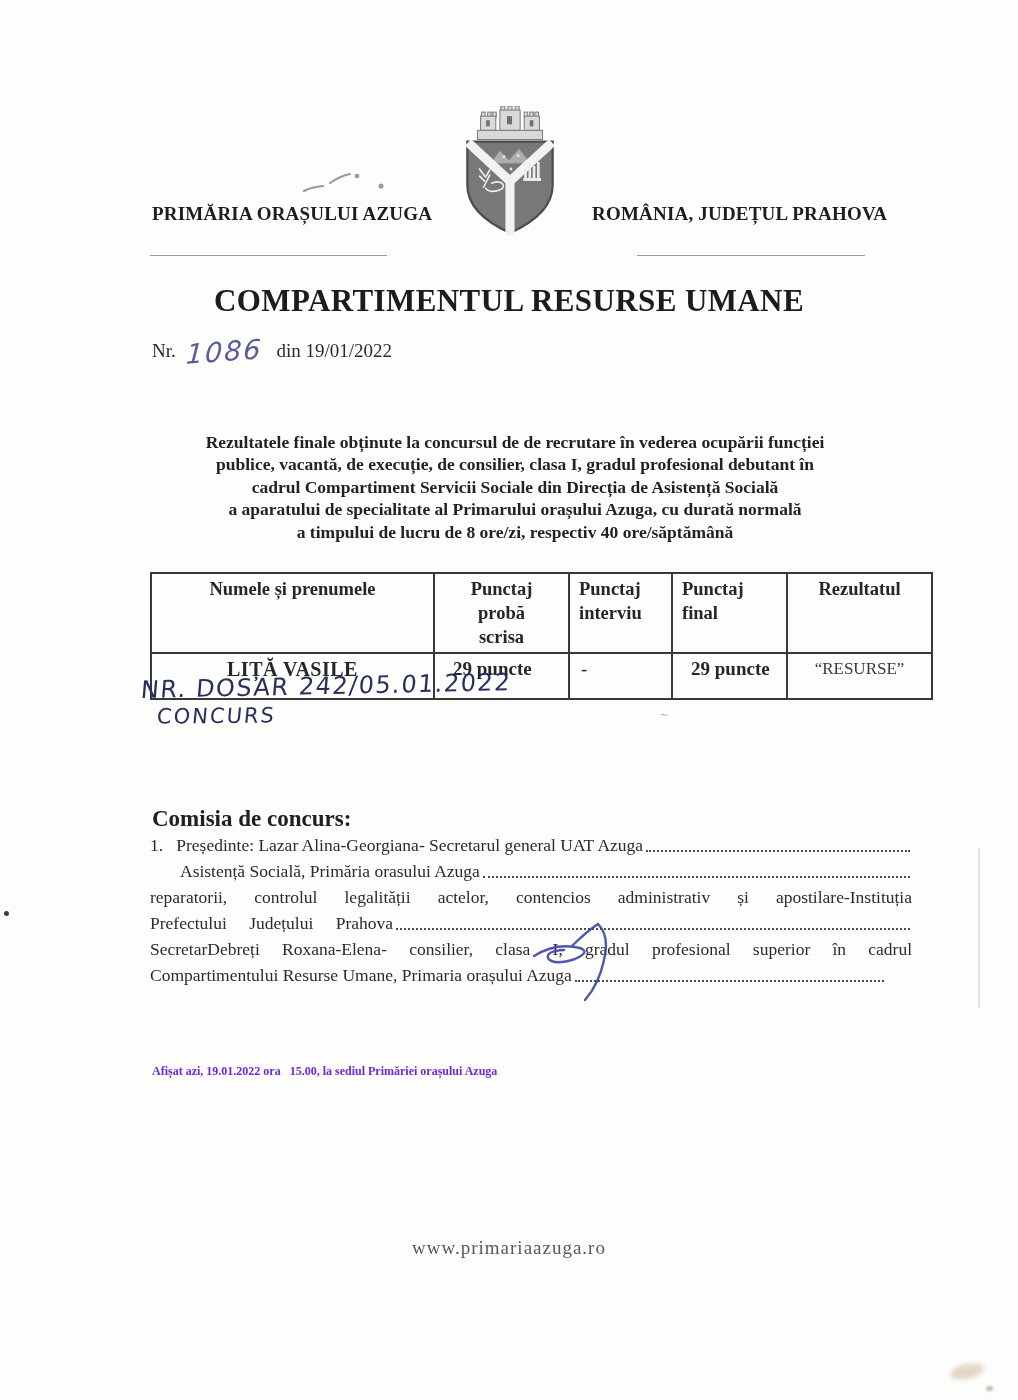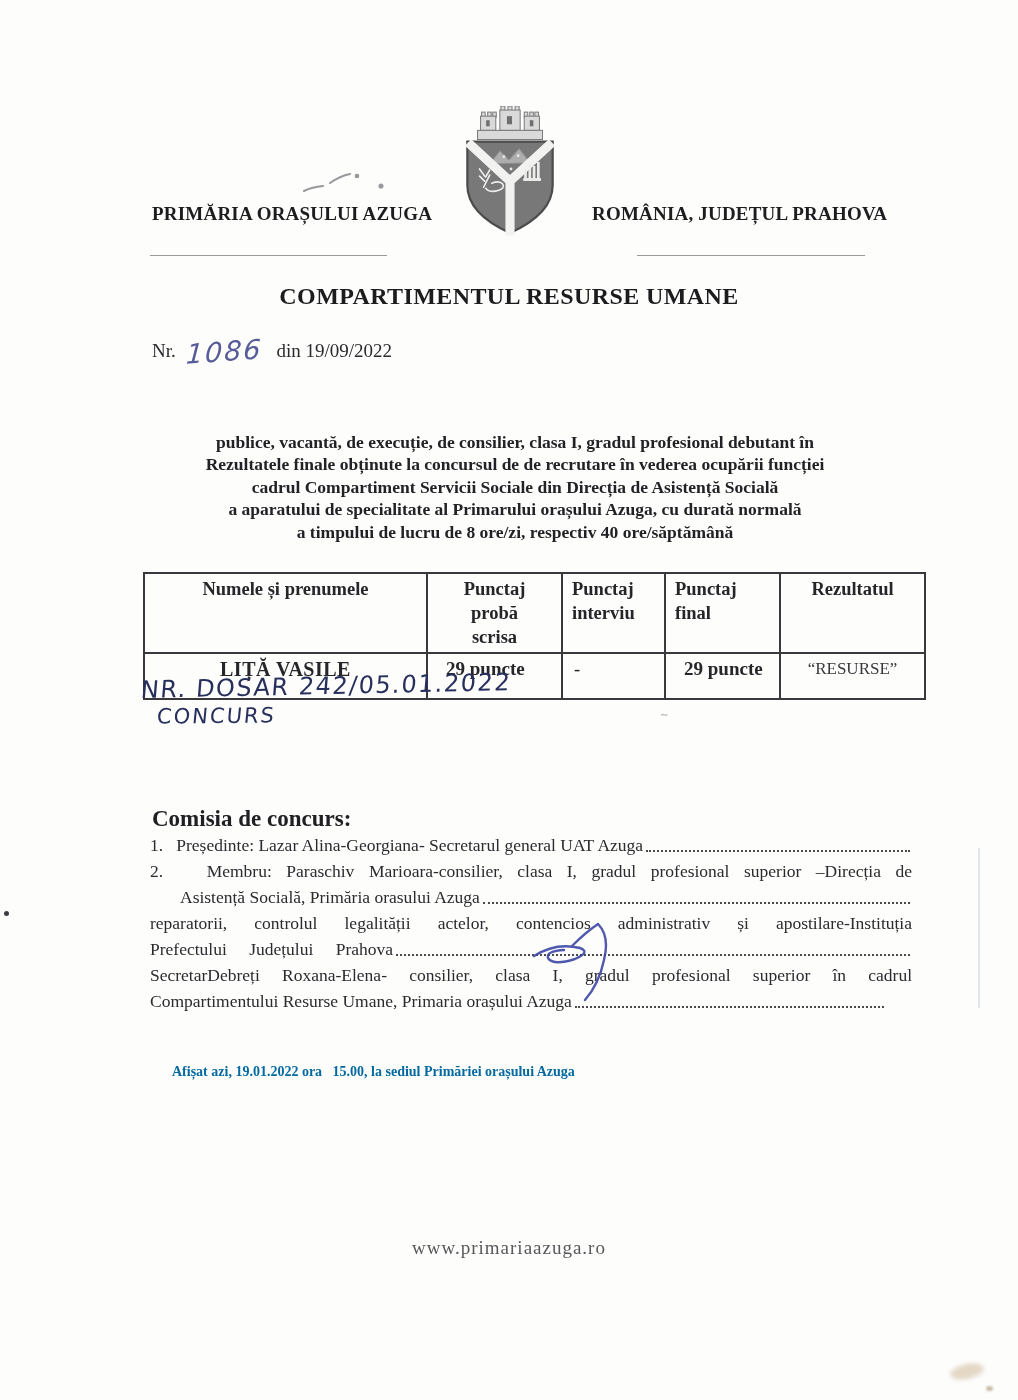--- a/index.html
+++ b/index.html
@@ -7,33 +7,33 @@
     position:relative;width:1018px;height:1400px;background:#fdfdfc;
     font-family:"Liberation Serif", serif;color:#26262a;overflow:hidden;
     box-shadow:0 0 6px rgba(0,0,0,.25);
   }
   .abs{position:absolute;}
   
   .org{font-weight:bold;font-size:19px;letter-spacing:.2px;color:#1d1d20;white-space:nowrap;}
   .hr-line{height:0;border-top:1.5px solid #9b9b9b;}
   
   .doc-title{left:0;top:283px;width:1018px;text-align:center;box-sizing:border-box;
-    font-size:24px;font-weight:bold;letter-spacing:.4px;color:#1c1c1f;}
+    font-size:31px;font-weight:bold;letter-spacing:.4px;color:#1c1c1f;}
   
   .reg{left:152px;top:336px;font-size:19px;color:#2a2a2e;}
   .reg .hand-number{
     display:inline-block;font-family:"DejaVu Sans", sans-serif;font-style:italic;
     font-size:27px;color:#575c99;transform:rotate(-4deg) skewX(-8deg);
     margin:0 14px 0 10px;vertical-align:-4px;letter-spacing:2px;
   }
   
   .intro{left:120px;top:431px;width:790px;text-align:center;
     font-weight:bold;font-size:17.5px;line-height:22.4px;color:#222226;}
   
-  .rtable{left:143px;top:572px;width:783px;border:2px solid #39393d;box-sizing:border-box;}
+  .rtable{left:150px;top:572px;width:783px;border:2px solid #39393d;box-sizing:border-box;}
   .trow{display:grid;grid-template-columns:283px 135px 103px 115px 143px;}
   .trow.head{height:78px;border-bottom:2px solid #39393d;}
   .trow.body{height:44px;}
   .tcell{border-right:2px solid #39393d;box-sizing:border-box;padding-top:3px;
     font-size:18.5px;line-height:24px;}
   .tcell:last-child{border-right:none;}
   .head .tcell{font-weight:bold;}
   .head .c0,.head .c4{text-align:center;}
   .head .c1{text-align:center;}
   .head .c2,.head .c3{padding-left:9px;}
@@ -49,21 +49,21 @@
   .com-head{left:152px;top:806px;font-weight:bold;font-size:23px;color:#202024;}
   .com-list{left:150px;top:832px;width:762px;font-size:17.5px;color:#2b2b2f;}
   .c-line{height:26px;display:flex;align-items:flex-end;overflow:visible;}
   .c-line .c-text{line-height:26px;white-space:pre-wrap;}
   .c-line .leader{flex:1 1 auto;border-bottom:2px dotted #4a4a4e;margin:0 2px 6px 3px;min-width:20px;}
   .c-line.indent{padding-left:30px;}
   .c-line.justify{display:block;text-align:justify;text-align-last:justify;}
   .c-line.wide .c-text{word-spacing:18px;margin-top:26px;}
   .c-line.short{width:736px;}
   
-  .posted{left:152px;top:1064px;font-weight:bold;font-size:14px;color:#0369a1;white-space:pre-wrap;margin-left:20px;}
+  .posted{left:152px;top:1064px;font-weight:bold;font-size:12px;color:#6d28d9;white-space:pre-wrap;}
   
   .footer{left:0;top:1237px;width:1018px;text-align:center;font-size:19px;
     letter-spacing:1px;color:#58585c;}
   
   .dot-mark{left:4px;top:911px;width:5px;height:5px;border-radius:50%;background:#3c3c40;}
   .scratch{left:978px;top:848px;width:2px;height:160px;background:rgba(100,120,200,.18);border-radius:2px;}
   .smudge{left:950px;top:1364px;width:34px;height:15px;border-radius:50%;
     background:rgba(186,156,108,.38);filter:blur(2px);transform:rotate(-12deg);}
   .smudge2{left:986px;top:1386px;width:7px;height:5px;border-radius:50%;background:rgba(130,105,60,.45);filter:blur(1px);}
   .speck{left:660px;top:709px;width:10px;height:8px;color:#9a9a9a;font-size:10px;}
@@ -123,26 +123,26 @@
 
   <div class="abs org" style="left:152px;top:203px">PRIMĂRIA ORAȘULUI AZUGA</div>
   <div class="abs org" style="left:592px;top:203px">ROMÂNIA, JUDEȚUL PRAHOVA</div>
 
   <div class="abs hr-line" style="left:150px;top:255px;width:237px"></div>
   <div class="abs hr-line" style="left:637px;top:255px;width:228px"></div>
 
   <div class="abs doc-title">COMPARTIMENTUL RESURSE UMANE</div>
 
   <div class="abs reg">
-    <span>Nr.</span><span class="hand-number">1086</span><span>din  19/09/2022</span>
+    <span>Nr.</span><span class="hand-number">1086</span><span>din  19/01/2022</span>
   </div>
 
   <div class="abs intro" id="intro">
+      <div>Rezultatele finale obținute la concursul de de recrutare în vederea ocupării funcției</div>
       <div>publice, vacantă, de execuție, de consilier, clasa I, gradul profesional debutant în</div>
-      <div>Rezultatele finale obținute la concursul de de recrutare în vederea ocupării funcției</div>
       <div>cadrul Compartiment Servicii Sociale din Direcția de Asistență Socială</div>
       <div>a aparatului de specialitate al Primarului orașului Azuga, cu durată normală</div>
       <div>a timpului de lucru de 8 ore/zi, respectiv 40 ore/săptămână</div>
     </div>
 
   <div class="abs rtable">
     <div class="trow head" id="t-head">
         <div class="tcell c0">
           <div>Numele și prenumele</div>
         </div>
@@ -184,21 +184,20 @@
 
   <div class="abs hand dosar">NR. DOSAR  242/05.01.2022</div>
   <div class="abs hand concurs">CONCURS</div>
 
   <div class="abs com-head">Comisia de concurs:</div>
   <div class="abs com-list" id="com-list">
       <div class="c-line">
         <span class="c-text">1.   Președinte: Lazar Alina-Georgiana- Secretarul general UAT Azuga</span>
         <span class="leader"></span>
       </div>
-      <div class="c-line justify"><span class="c-text">2.   Membru: Paraschiv Marioara-consilier, clasa I, gradul profesional superior –Direcția de</span></div>
       <div class="c-line indent">
         <span class="c-text">Asistență Socială, Primăria orasului Azuga</span>
         <span class="leader"></span>
       </div>
       <div class="c-line justify"><span class="c-text">reparatorii, controlul legalității actelor, contencios administrativ și apostilare-Instituția</span></div>
       <div class="c-line wide">
         <span class="c-text">Prefectului Județului Prahova</span>
         <span class="leader"></span>
       </div>
       <div class="c-line justify"><span class="c-text">SecretarDebreți Roxana-Elena- consilier, clasa I, gradul profesional superior în cadrul</span></div>

